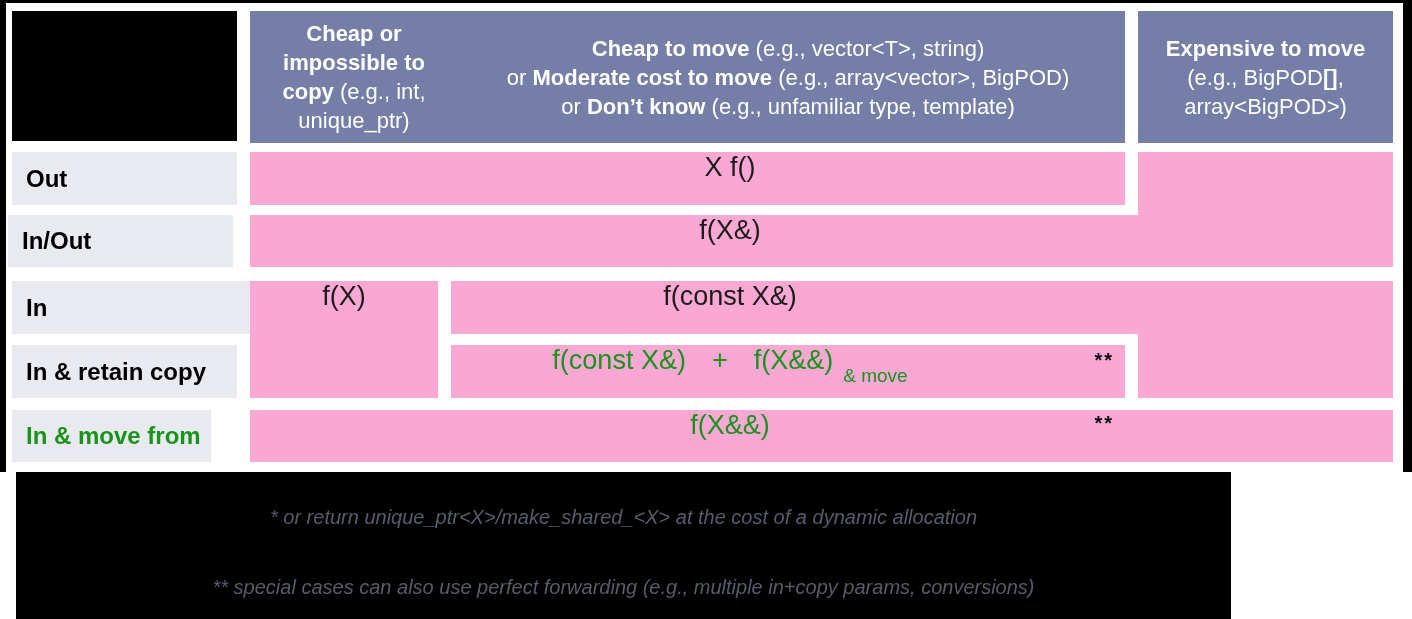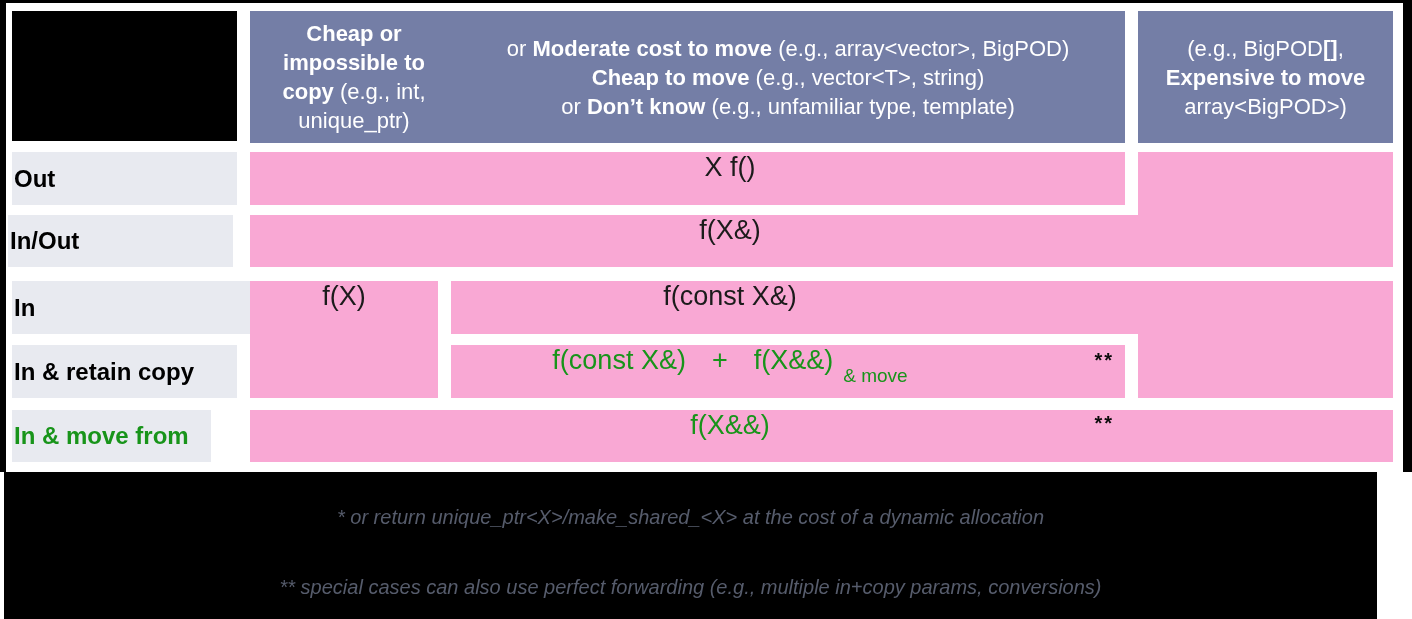--- a/index.html
+++ b/index.html
@@ -12,21 +12,21 @@
   .black{background:#000000;}
   .hdr{
     background:#747EA6;color:#ffffff;
     display:flex;flex-direction:column;justify-content:center;
     text-align:center;font-size:22px;line-height:29px;font-weight:400;
   }
   .hdr b{font-weight:700;}
   .band{background:#f9a8d4;}
   .rowhdr{
     background:#E8EAF0;display:flex;align-items:center;
-    padding-left:2px;font-weight:700;font-size:24px;color:#000000;
+    padding-left:14px;font-weight:700;font-size:24px;color:#000000;
   }
   .celltext{
     display:flex;align-items:flex-start;justify-content:center;
     font-size:27px;color:#1b1b1b;
   }
   .green{color:#18941A;}
   .plus{margin:0 26px;}
   .small{font-size:19px;margin-left:10px;margin-top:20px;}
   .note{
     font-weight:700;font-size:20px;color:#0c0c0c;
@@ -47,28 +47,28 @@
 <div class="abs black" style="left:12px;top:11px;width:225px;height:130px"></div>
 
 <div class="abs hdr" style="left:250px;top:11px;width:208px;height:132px">
   <div><b>Cheap or</b></div>
   <div><b>impossible to</b></div>
   <div><b>copy</b><span> (e.g., int,</span></div>
   <div><span>unique_ptr)</span></div>
 </div>
 
 <div class="abs hdr" style="left:451px;top:11px;width:674px;height:132px">
+  <div><b>Cheap to move</b><span> (e.g., vector&lt;T&gt;, string)</span></div>
   <div><span>or </span><b>Moderate cost to move</b><span> (e.g., array&lt;vector&gt;, BigPOD)</span></div>
-  <div><b>Cheap to move</b><span> (e.g., vector&lt;T&gt;, string)</span></div>
   <div><span>or </span><b>Don’t know</b><span> (e.g., unfamiliar type, template)</span></div>
 </div>
 
 <div class="abs hdr" style="left:1138px;top:11px;width:255px;height:132px">
+  <div><b>Expensive to move</b></div>
   <div><span>(e.g., BigPOD</span><b>[]</b><span>,</span></div>
-  <div><b>Expensive to move</b></div>
   <div><span>array&lt;BigPOD&gt;)</span></div>
 </div>
 
 <div class="abs rowhdr" style="left:12px;top:152px;width:225px;height:53px">
     <span>Out</span>
   </div>
 <div class="abs rowhdr" style="left:8px;top:215px;width:225px;height:52px">
     <span>In/Out</span>
   </div>
 <div class="abs rowhdr" style="left:12px;top:281px;width:248px;height:53px">
@@ -108,16 +108,16 @@
   <span class="green">f(X&amp;&amp;)</span>
   <span class="green small">&amp; move</span>
 </div>
 <div class="abs celltext" style="left:250px;top:410px;width:960px;height:52px">
   <span class="green">f(X&amp;&amp;)</span>
 </div>
 
 <div class="abs note" style="left:1052px;top:349px;width:62px;height:22px"><span>**</span></div>
 <div class="abs note" style="left:1052px;top:412px;width:62px;height:22px"><span>**</span></div>
 
-<div class="abs footer" style="left:4px;top:472px;width:1373px;height:147px">
+<div class="abs footer" style="left:16px;top:472px;width:1215px;height:147px">
   <div class="foot" style="top:30px">* or return unique_ptr&lt;X&gt;/make_shared_&lt;X&gt; at the cost of a dynamic allocation</div>
   <div class="foot" style="top:100px">** special cases can also use perfect forwarding (e.g., multiple in+copy params, conversions)</div>
 </div>
 
 </body></html>

